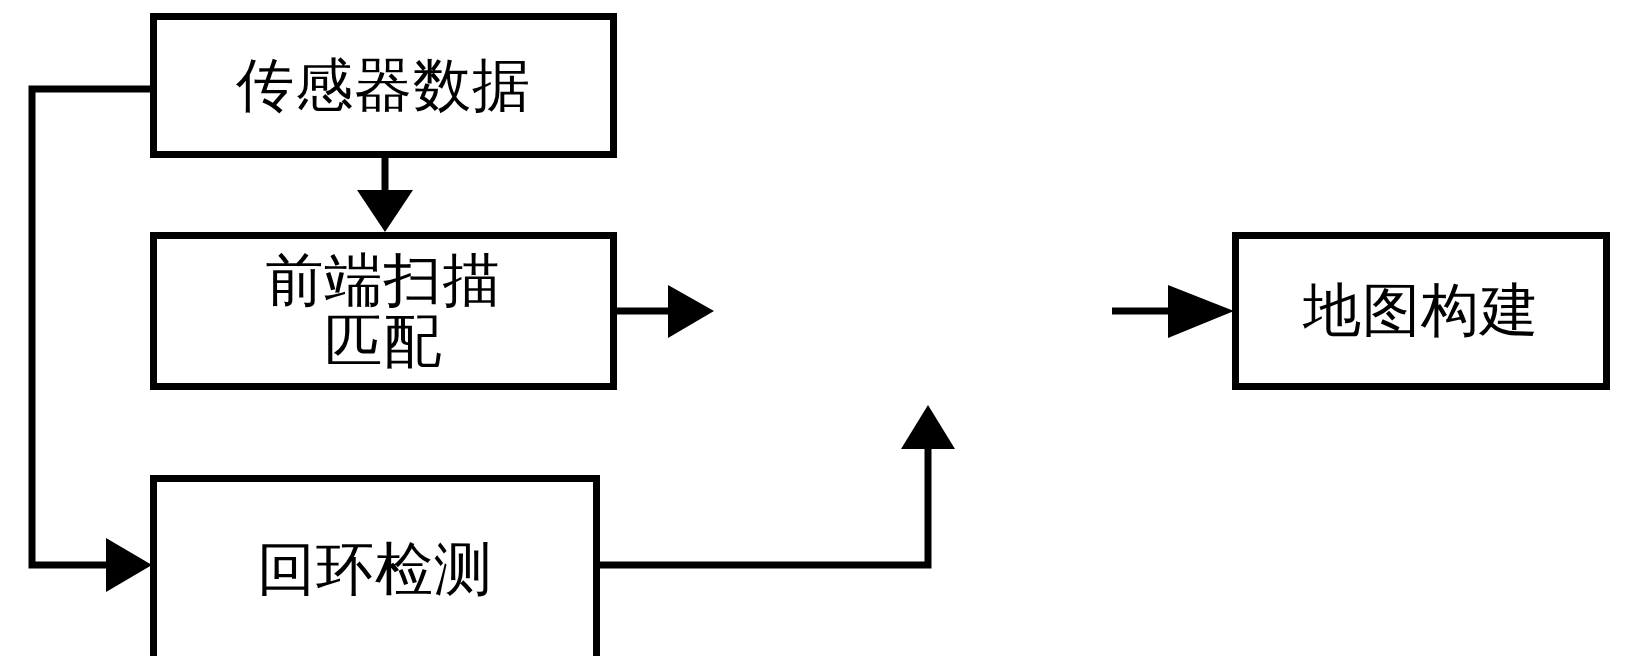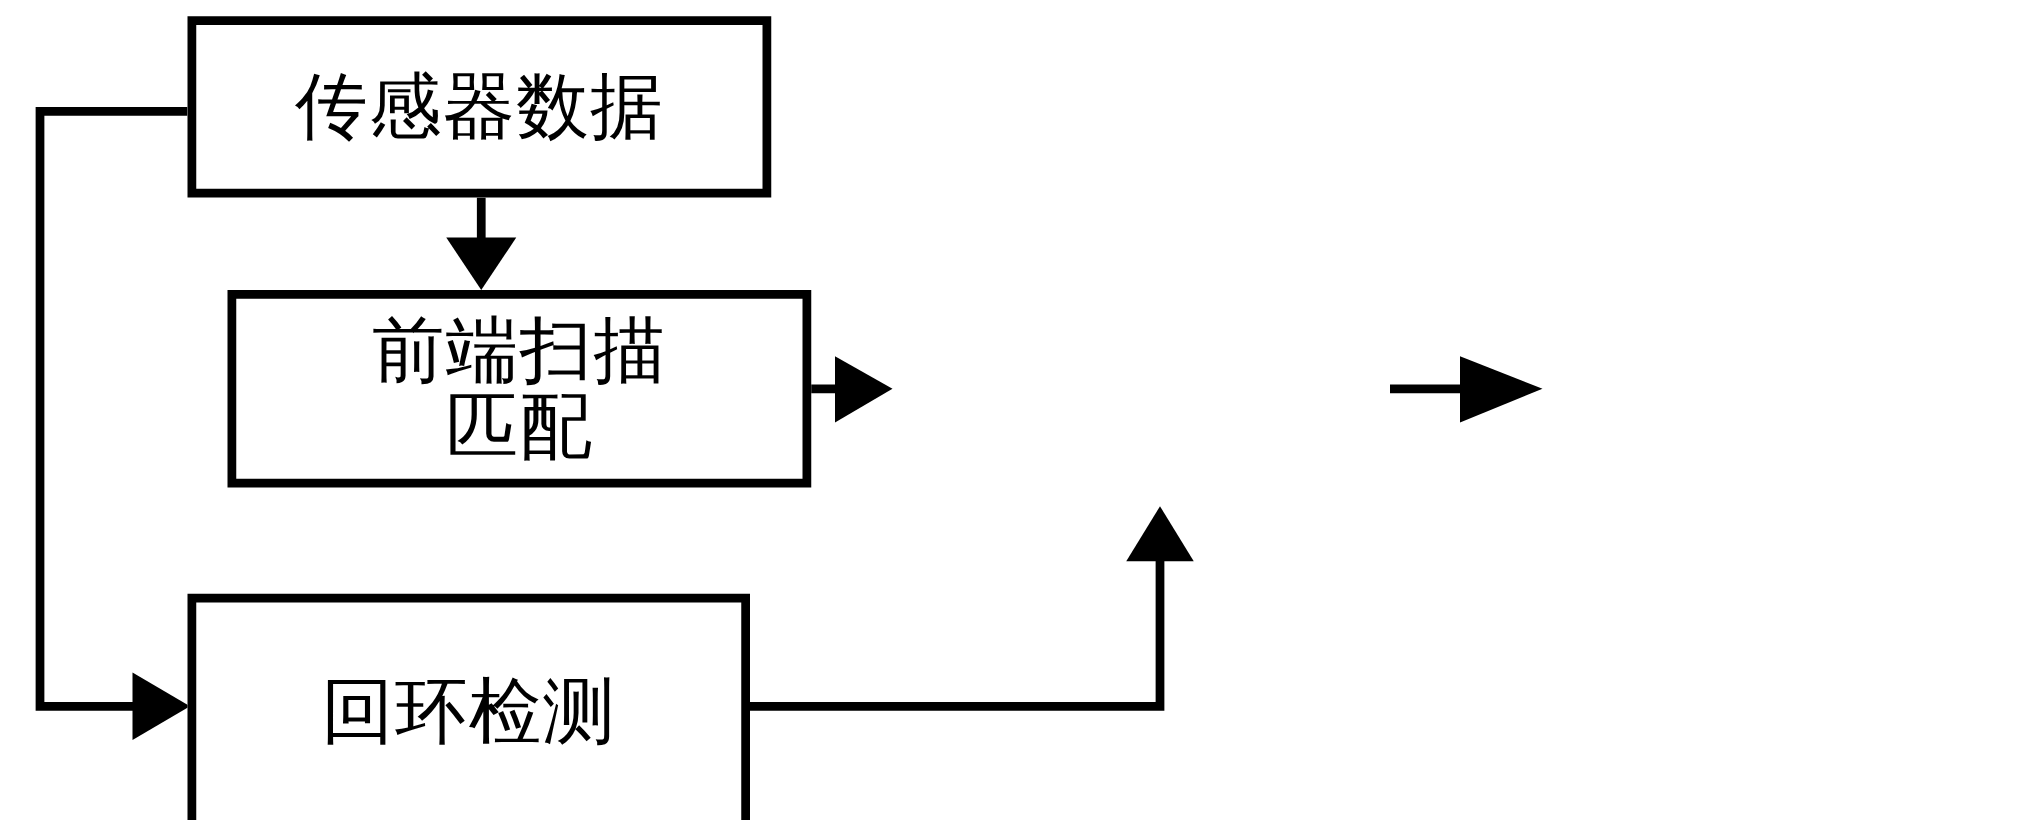--- a/index.html
+++ b/index.html
@@ -80,24 +80,27 @@
         <polygon points="1168,285 1168,338 1234,311" fill="#000000" stroke="none"></polygon>
       </g>
 
     </g>
   </svg>
 
   <div class="node-box" style="left:150px; top:13px; width:467px; height:145px;">
     <span class="node-label">传感器数据</span>
   </div>
 
-  <div class="node-box" style="left:150px; top:232px; width:467px; height:158px;margin-left:32px;">
+  <div class="node-box" style="left:150px; top:232px; width:467px; height:158px;">
     <span class="node-label">前端扫描
 匹配</span>
   </div>
 
   <div class="node-box" style="left:150px; top:475px; width:450px; height:190px;">
     <span class="node-label">回环检测</span>
   </div>
 
 
+  <div class="node-box" style="left:1232px; top:232px; width:378px; height:158px;">
+    <span class="node-label">地图构建</span>
+  </div>
 
 </div>
 
 </body></html>

